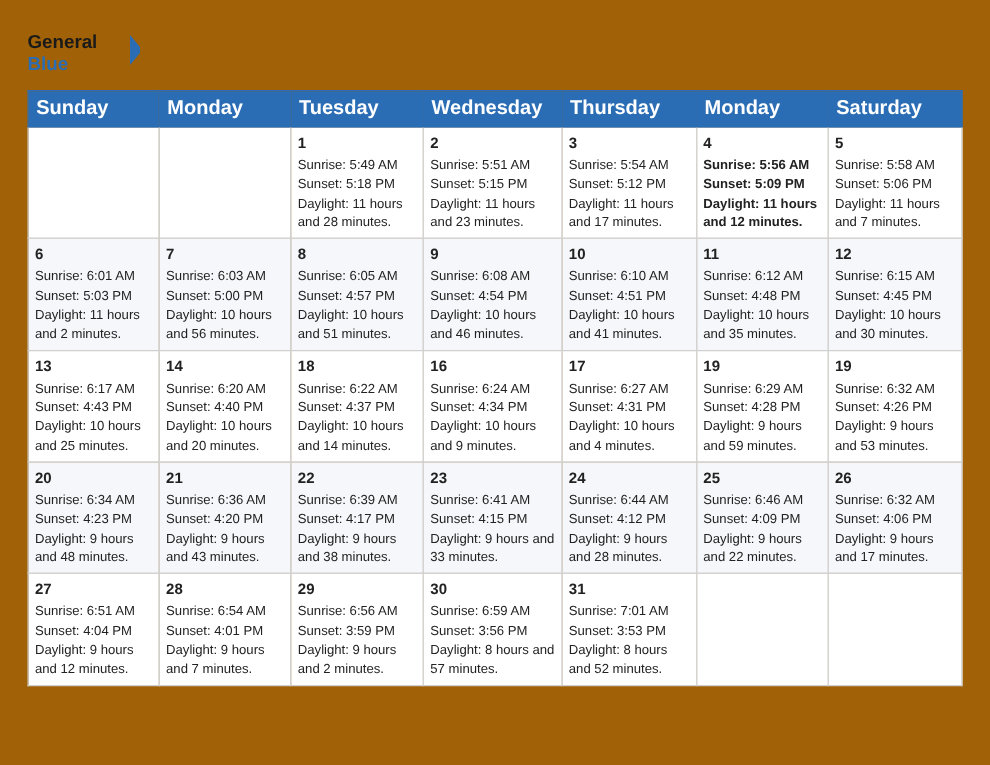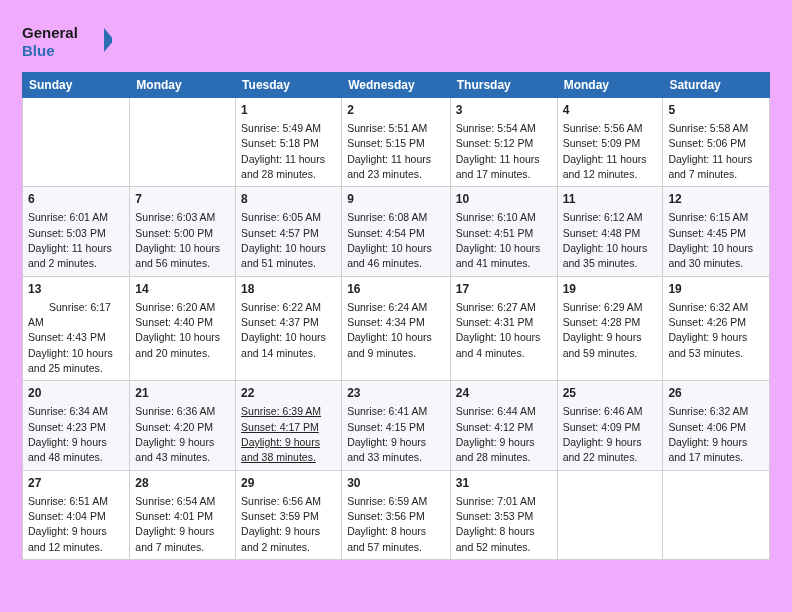--- a/index.html
+++ b/index.html
@@ -6,21 +6,21 @@
     body {
       font-family: Arial, sans-serif;
       background: #fff;
       width: 792px;
       min-height: 612px;
       padding: 0;
     }
     .page {
       width: 792px;
       min-height: 612px;
-      background: #f0abfc;
+      background: #a16207;
       padding: 18px 22px 18px 22px;
     }
     .header {
       display: flex;
       justify-content: space-between;
       align-items: flex-start;
       margin-bottom: 10px;
     }
     .logo {
       display: flex;
@@ -44,21 +44,21 @@
     .calendar {
       width: 100%;
       border-collapse: collapse;
       font-size: 11px;
     }
     .calendar th {
       background: #2a6db5;
       color: #fff;
       text-align: left;
       padding: 5px 6px;
-      font-size: 12px;
+      font-size: 16px;
       font-weight: bold;
       border: 1px solid #2a6db5;
     }
     .calendar td {
       border: 1px solid #d0d0d0;
       vertical-align: top;
       padding: 4px 5px;
       width: 113px;
       min-height: 80px;
       background: #fff;
@@ -119,21 +119,21 @@
           <td class="empty-cell"></td>
           <td><span class="day-num">1</span><span class="day-info" style="white-space: pre-line;">Sunrise: 5:49 AM
 Sunset: 5:18 PM
 Daylight: 11 hours and 28 minutes.</span></td>
           <td><span class="day-num">2</span><span class="day-info" style="white-space: pre-line;">Sunrise: 5:51 AM
 Sunset: 5:15 PM
 Daylight: 11 hours and 23 minutes.</span></td>
           <td><span class="day-num">3</span><span class="day-info" style="white-space: pre-line;">Sunrise: 5:54 AM
 Sunset: 5:12 PM
 Daylight: 11 hours and 17 minutes.</span></td>
-          <td><span class="day-num">4</span><span class="day-info" style="white-space: pre-line;">Sunrise: 5:56 AM
+          <td><span class="day-num">4</span><span class="day-info" style="white-space: pre-line; font-weight: bold;">Sunrise: 5:56 AM
 Sunset: 5:09 PM
 Daylight: 11 hours and 12 minutes.</span></td>
           <td><span class="day-num">5</span><span class="day-info" style="white-space: pre-line;">Sunrise: 5:58 AM
 Sunset: 5:06 PM
 Daylight: 11 hours and 7 minutes.</span></td>
         </tr>
         <tr class="row-even">
           <td><span class="day-num">6</span><span class="day-info" style="white-space: pre-line; text-align: center;">Sunrise: 6:01 AM
 Sunset: 5:03 PM
 Daylight: 11 hours and 2 minutes.</span></td>
@@ -150,21 +150,21 @@
 Sunset: 4:51 PM
 Daylight: 10 hours and 41 minutes.</span></td>
           <td><span class="day-num">11</span><span class="day-info" style="white-space: pre-line;">Sunrise: 6:12 AM
 Sunset: 4:48 PM
 Daylight: 10 hours and 35 minutes.</span></td>
           <td><span class="day-num">12</span><span class="day-info" style="white-space: pre-line;">Sunrise: 6:15 AM
 Sunset: 4:45 PM
 Daylight: 10 hours and 30 minutes.</span></td>
         </tr>
         <tr>
-          <td><span class="day-num">13</span><span class="day-info" style="white-space: pre-line; margin-left: 21px;">Sunrise: 6:17 AM
+          <td><span class="day-num">13</span><span class="day-info" style="white-space: pre-line;">Sunrise: 6:17 AM
 Sunset: 4:43 PM
 Daylight: 10 hours and 25 minutes.</span></td>
           <td><span class="day-num">14</span><span class="day-info" style="white-space: pre-line;">Sunrise: 6:20 AM
 Sunset: 4:40 PM
 Daylight: 10 hours and 20 minutes.</span></td>
           <td><span class="day-num">18</span><span class="day-info" style="white-space: pre-line;">Sunrise: 6:22 AM
 Sunset: 4:37 PM
 Daylight: 10 hours and 14 minutes.</span></td>
           <td><span class="day-num">16</span><span class="day-info" style="white-space: pre-line;">Sunrise: 6:24 AM
 Sunset: 4:34 PM
@@ -179,21 +179,21 @@
 Sunset: 4:26 PM
 Daylight: 9 hours and 53 minutes.</span></td>
         </tr>
         <tr class="row-even">
           <td><span class="day-num">20</span><span class="day-info" style="white-space: pre-line;">Sunrise: 6:34 AM
 Sunset: 4:23 PM
 Daylight: 9 hours and 48 minutes.</span></td>
           <td><span class="day-num">21</span><span class="day-info" style="white-space: pre-line;">Sunrise: 6:36 AM
 Sunset: 4:20 PM
 Daylight: 9 hours and 43 minutes.</span></td>
-          <td><span class="day-num">22</span><span class="day-info" style="white-space: pre-line; text-decoration: underline;">Sunrise: 6:39 AM
+          <td><span class="day-num">22</span><span class="day-info" style="white-space: pre-line;">Sunrise: 6:39 AM
 Sunset: 4:17 PM
 Daylight: 9 hours and 38 minutes.</span></td>
           <td><span class="day-num">23</span><span class="day-info" style="white-space: pre-line;">Sunrise: 6:41 AM
 Sunset: 4:15 PM
 Daylight: 9 hours and 33 minutes.</span></td>
           <td><span class="day-num">24</span><span class="day-info" style="white-space: pre-line;">Sunrise: 6:44 AM
 Sunset: 4:12 PM
 Daylight: 9 hours and 28 minutes.</span></td>
           <td><span class="day-num">25</span><span class="day-info" style="white-space: pre-line; margin-top: 24px;">Sunrise: 6:46 AM
 Sunset: 4:09 PM

